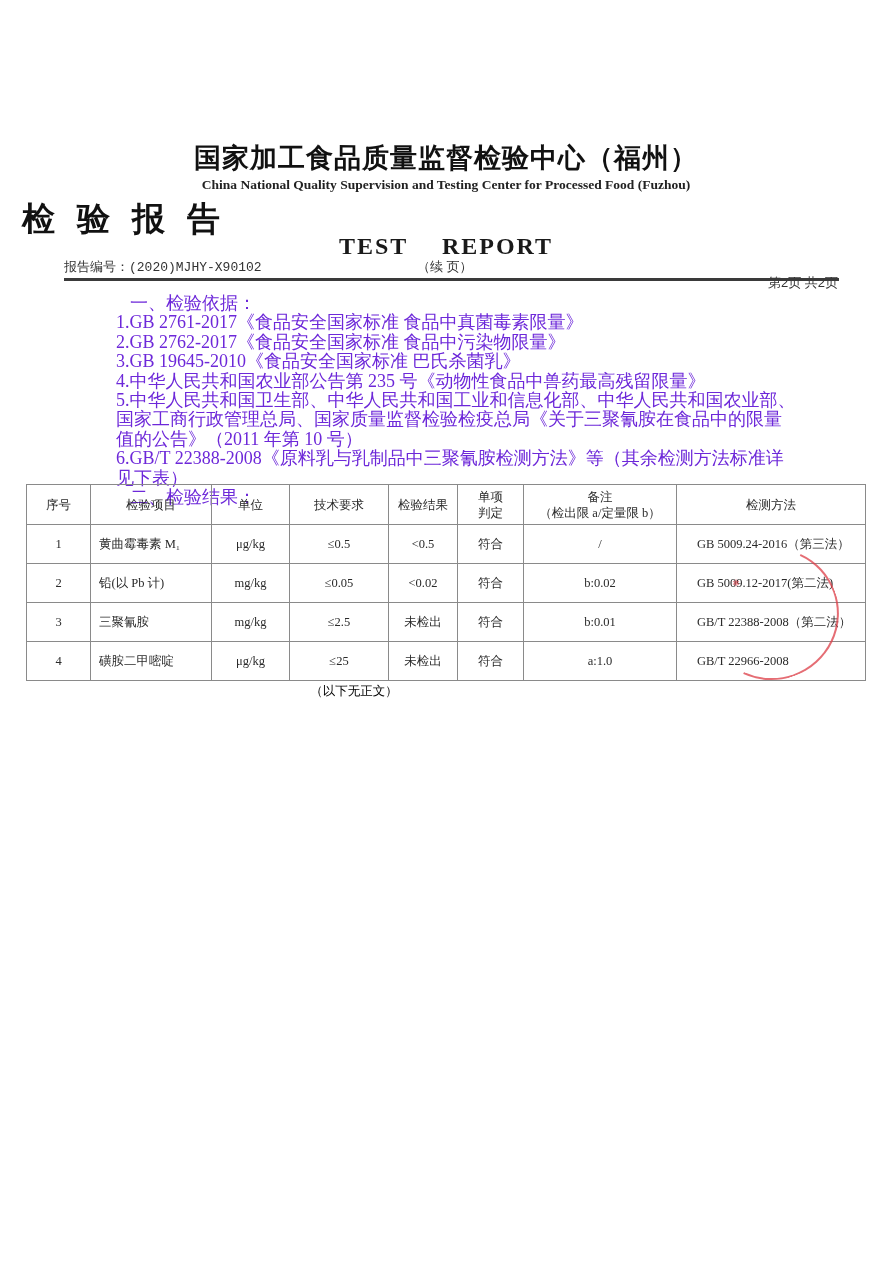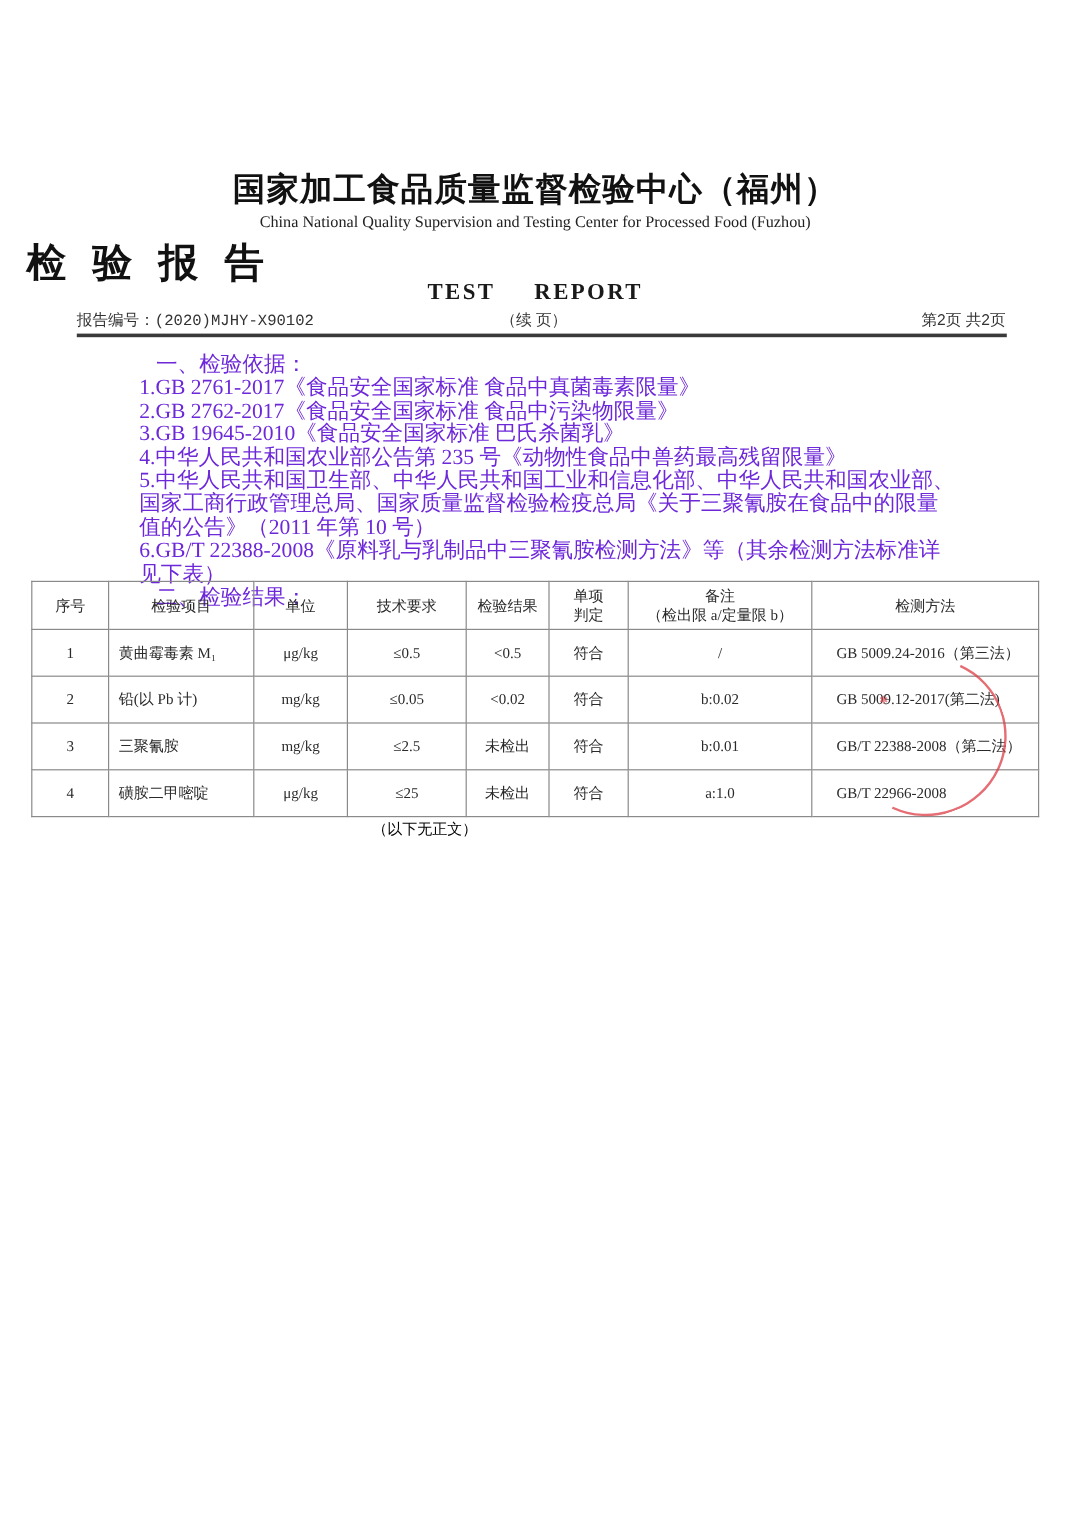--- a/index.html
+++ b/index.html
@@ -4,28 +4,28 @@
 <style>
   html, body { margin:0; padding:0; background:#ffffff; }
   body { width:892px; height:1261px; position:relative; overflow:hidden; color:#1e1e1e; }
   .abs { position:absolute; }
   .serif { font-family:Liberation Sans, sans-serif; }
   .sans { font-family:"Liberation Sans", "DejaVu Sans", sans-serif; }
   .lserif { font-family:"Liberation Serif", "DejaVu Serif", serif; }
   .mono { font-family:"Liberation Mono", "DejaVu Sans Mono", monospace; }
 
   .org-cn { left:0; width:892px; top:140px; text-align:center; font-size:27px; font-weight:bold; letter-spacing:1px; color:#111; }
-  .org-en { left:0; width:892px; top:177px; text-align:center; font-size:13.5px; font-weight:normal; color:#222; }
+  .org-en { left:0; width:892px; top:177px; text-align:center; font-size:13.5px; font-weight:bold; color:#222; }
   .title-cn { left:0; width:892px; top:197px; text-align:left; font-size:33px; font-weight:bold; letter-spacing:22px; color:#111; padding-left:22px; box-sizing:border-box; }
-  .title-en { left:0; width:892px; top:233px; text-align:center; font-size:19px; font-weight:bold; letter-spacing:2px; color:#1a1a1a; word-spacing:26px; }
+  .title-en { left:0; width:892px; top:233px; text-align:center; font-size:24px; font-weight:bold; letter-spacing:2px; color:#1a1a1a; word-spacing:26px; }
 
   .meta-row { left:64px; width:774px; top:258px; height:18px; font-size:13px; color:#333; }
   .meta-left { position:absolute; left:0; top:0; }
   .meta-mid { position:absolute; left:353px; top:0; }
-  .meta-right { position:absolute; right:0; top:0; }
+  .meta-right { position:absolute; right:0; top:16px; }
   .rule { left:64px; width:775px; top:278px; height:3px; background:#3a3a3a; }
 
   .basis { left:116px; top:294px; width:680px; font-size:18px; line-height:19.4px; color:#6d28d9; }
   .basis p { margin:0; }
   .basis .indent { padding-left:14px; }
 
   table.results { position:absolute; left:26px; top:484px; width:839px; border-collapse:collapse; table-layout:fixed; font-size:12.5px; color:#2a2a2a; }
   table.results td, table.results th { border:1px solid #8a8a8a; text-align:center; vertical-align:middle; padding:0 4px; font-weight:normal; }
   table.results th { height:39px; line-height:16px; }
   table.results td { height:38px; }

